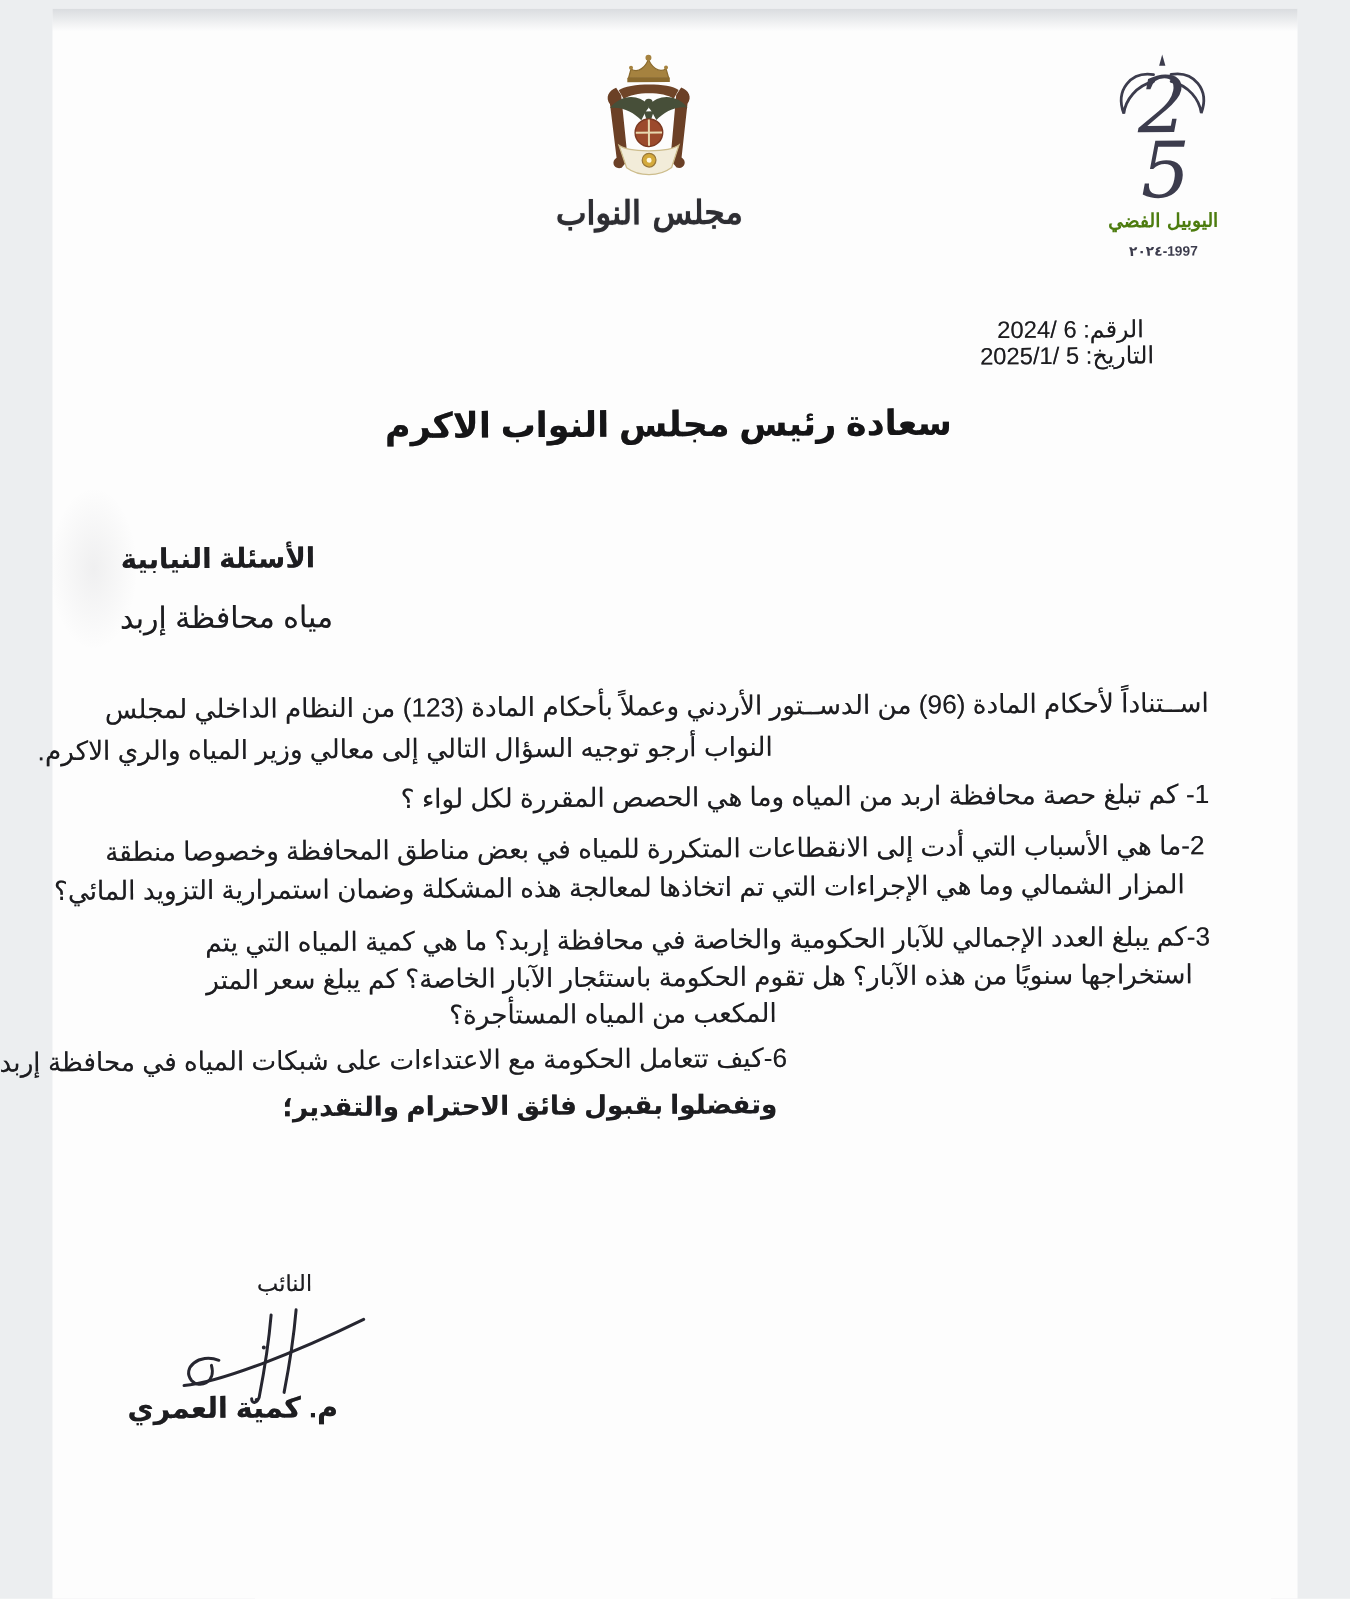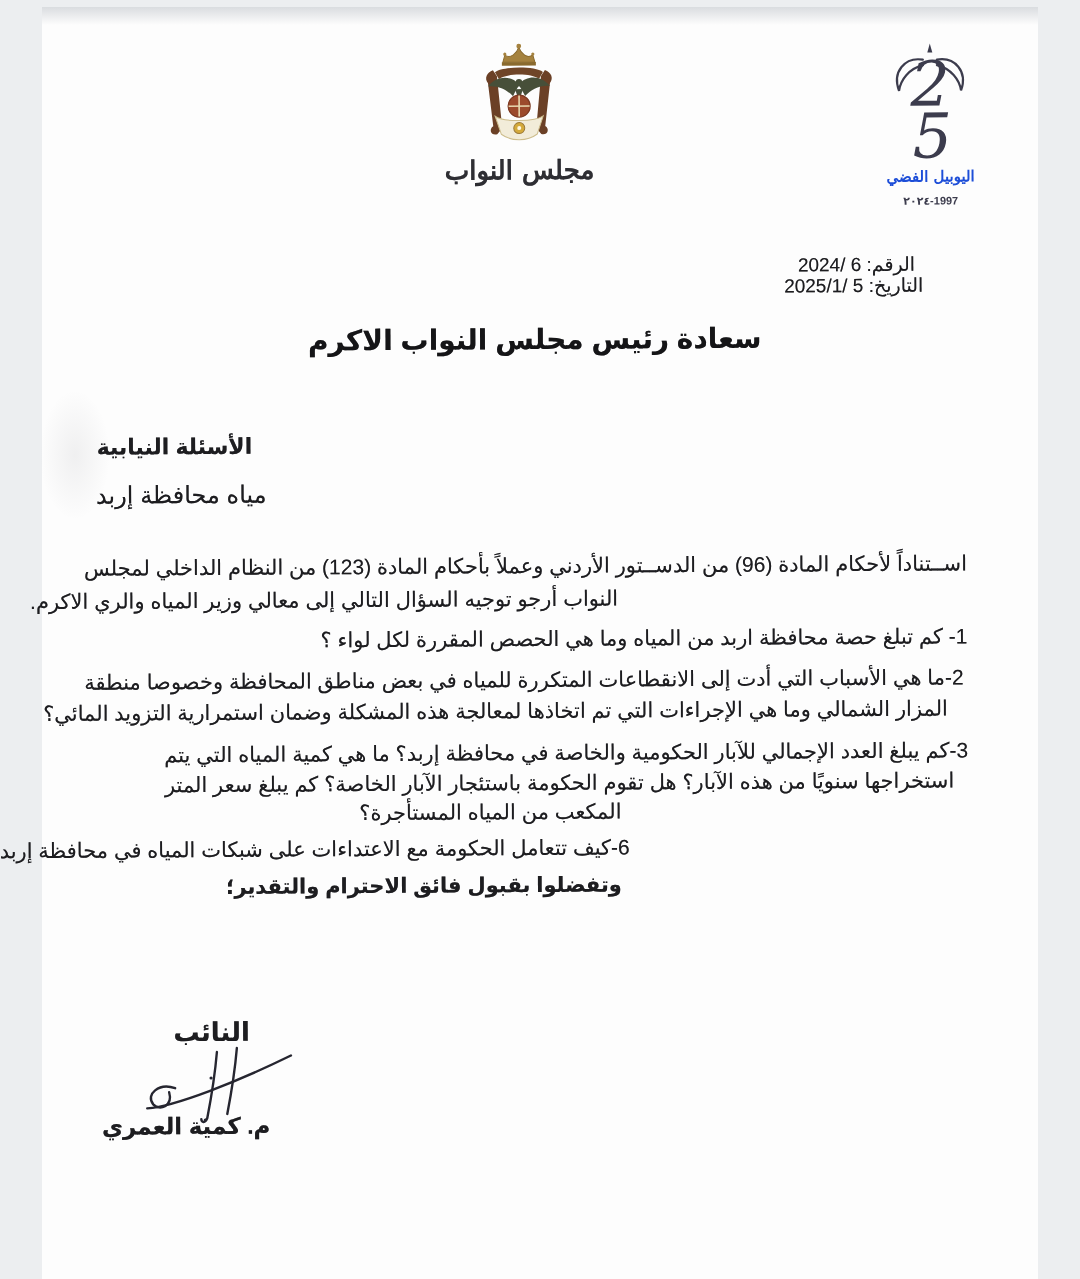--- a/index.html
+++ b/index.html
@@ -49,37 +49,37 @@
   .in2{right:462px;top:586px;}
   .q1a{right:113px;top:626px;}
   .q2a{right:117px;top:667px;}
   .q2b{right:133px;top:698px;}
   .q3a{right:113px;top:740px;}
   .q3b{right:127px;top:770px;}
   .q3c{right:460px;top:799px;}
   .q6a{right:452px;top:835px;}
   .closing{right:460px;top:872px;font-weight:700;}
   
-  .sig-role{right:833px;top:1014px;font-size:26px;font-weight:700;}
+  .sig-role{right:833px;top:1014px;font-size:18px;font-weight:400;}
   .sig-name{right:813px;top:1110px;font-size:23px;font-weight:700;}
   .sig-svg{position:absolute;left:138px;top:1042px;width:158px;height:80px;}
   
   .crest-wrap{position:absolute;left:478px;top:42px;width:88px;height:105px;}
   .crest-caption{
     position:absolute;left:438px;top:155px;width:168px;text-align:center;
     direction:rtl;font-family:"DejaVu Serif","Liberation Serif",serif;
     font-size:26px;font-weight:700;color:#2e2e33;
     text-shadow:0 0 .6px rgba(40,40,50,.5);
   }
   
   .jub-svg{position:absolute;left:888px;top:44px;width:90px;height:124px;}
   .jub-title{
     position:absolute;left:866px;top:170px;width:134px;text-align:center;
     direction:rtl;font-family:"DejaVu Serif","Liberation Serif",serif;
-    font-size:15px;font-weight:700;color:#1d4ed8;
+    font-size:15px;font-weight:700;color:#4d7c0f;
   }
   .jub-years{
     position:absolute;left:866px;top:197px;width:134px;text-align:center;
     direction:ltr;font-size:11px;letter-spacing:1.5px;color:#3c3c4d;font-weight:600;
   }
 </style>
 </head>
 <body>
 
 <div class="page"></div>

